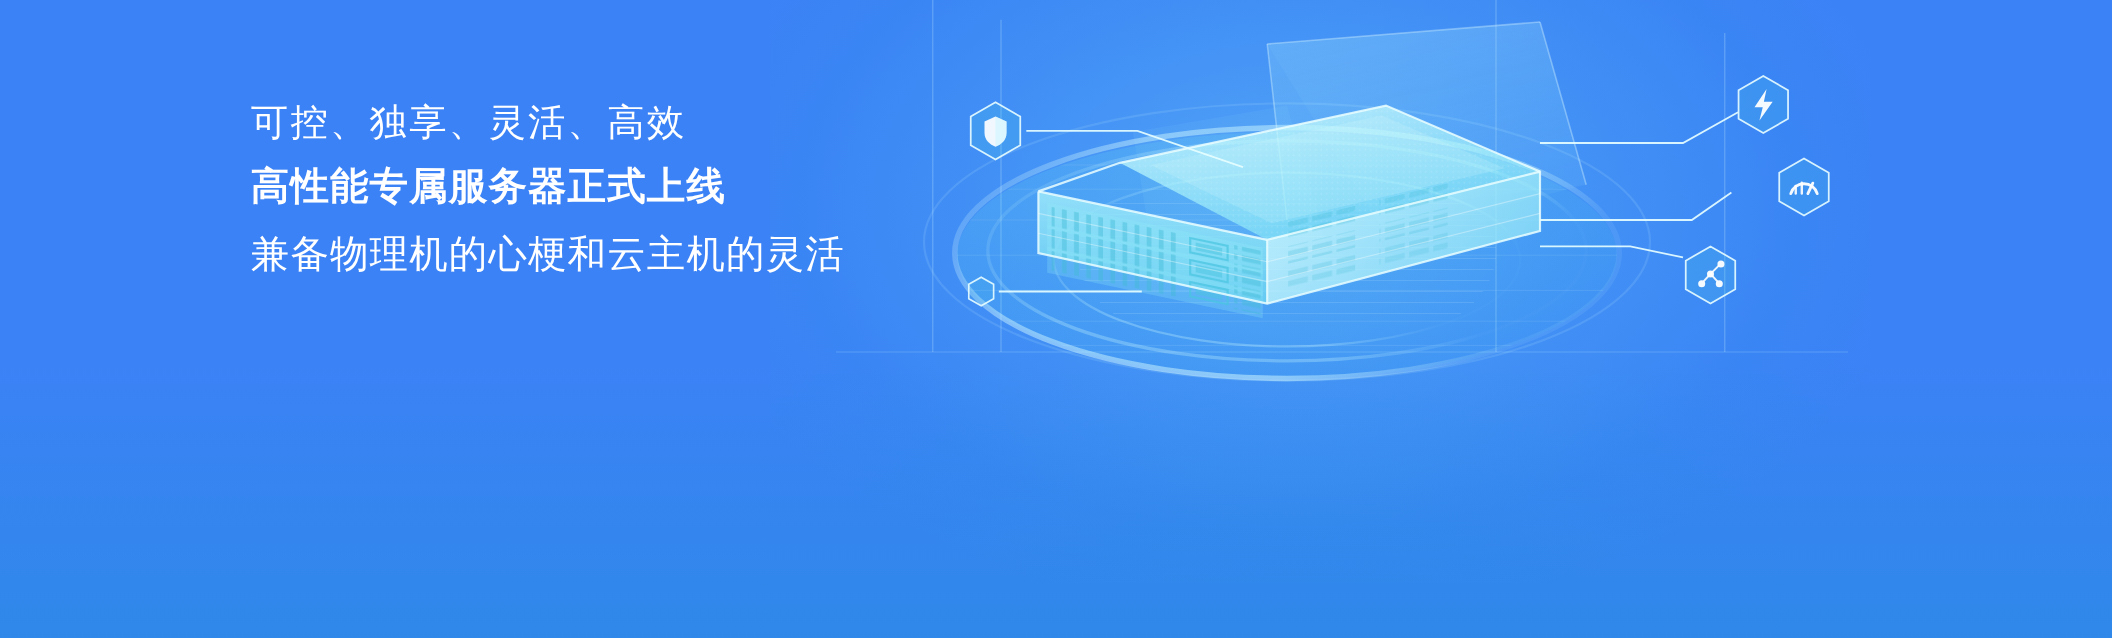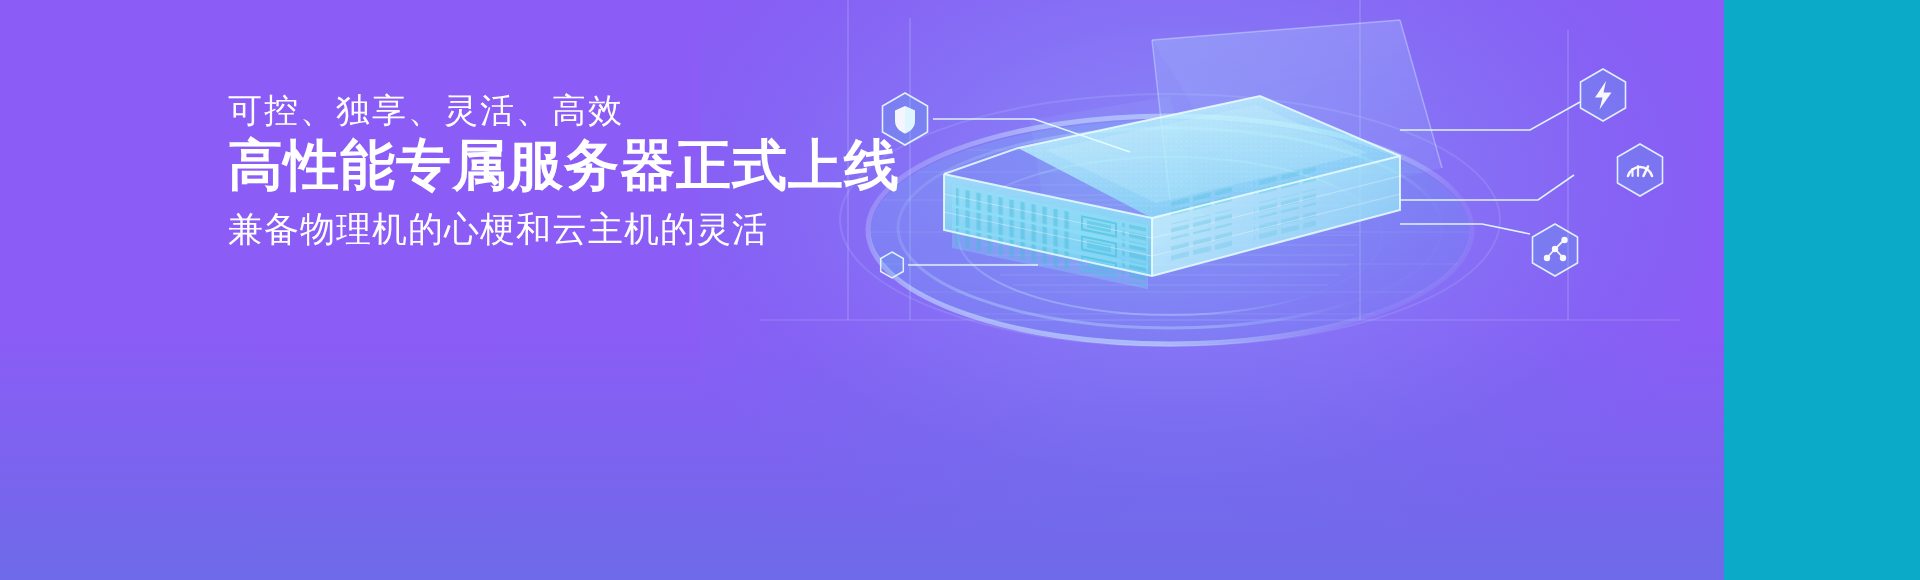--- a/index.html
+++ b/index.html
@@ -4,25 +4,25 @@
 <style>
   html, body {
     margin: 0;
     padding: 0;
     background: #0aaac8;
   }
   * { box-sizing: border-box; }
 
   .banner {
     position: relative;
-    width: 1724px;
+    width: 1920px;
     height: 580px;
     overflow: hidden;
-    background: #8b5cf6;
-    font-family: Liberation Mono, monospace;
+    background: #3b82f6;
+    font-family: Liberation Serif, serif;
   }
 
   
   .bg-glow {
     position: absolute;
     left: 700px;
     top: -90px;
     width: 1000px;
     height: 620px;
     background: radial-gradient(ellipse at 48% 45%,
@@ -52,21 +52,21 @@
   }
   .eyebrow {
     font-size: 34px;
     line-height: 50px;
     letter-spacing: 2px;
     font-weight: 400;
     color: #ffffff;
     white-space: nowrap;
   }
   .headline {
-    font-size: 55px;
+    font-size: 35px;
     line-height: 64px;
     letter-spacing: 1px;
     font-weight: 700;
     color: #ffffff;
     white-space: nowrap;
   }
   .subcopy {
     font-size: 35px;
     line-height: 48px;
     letter-spacing: 1px;

